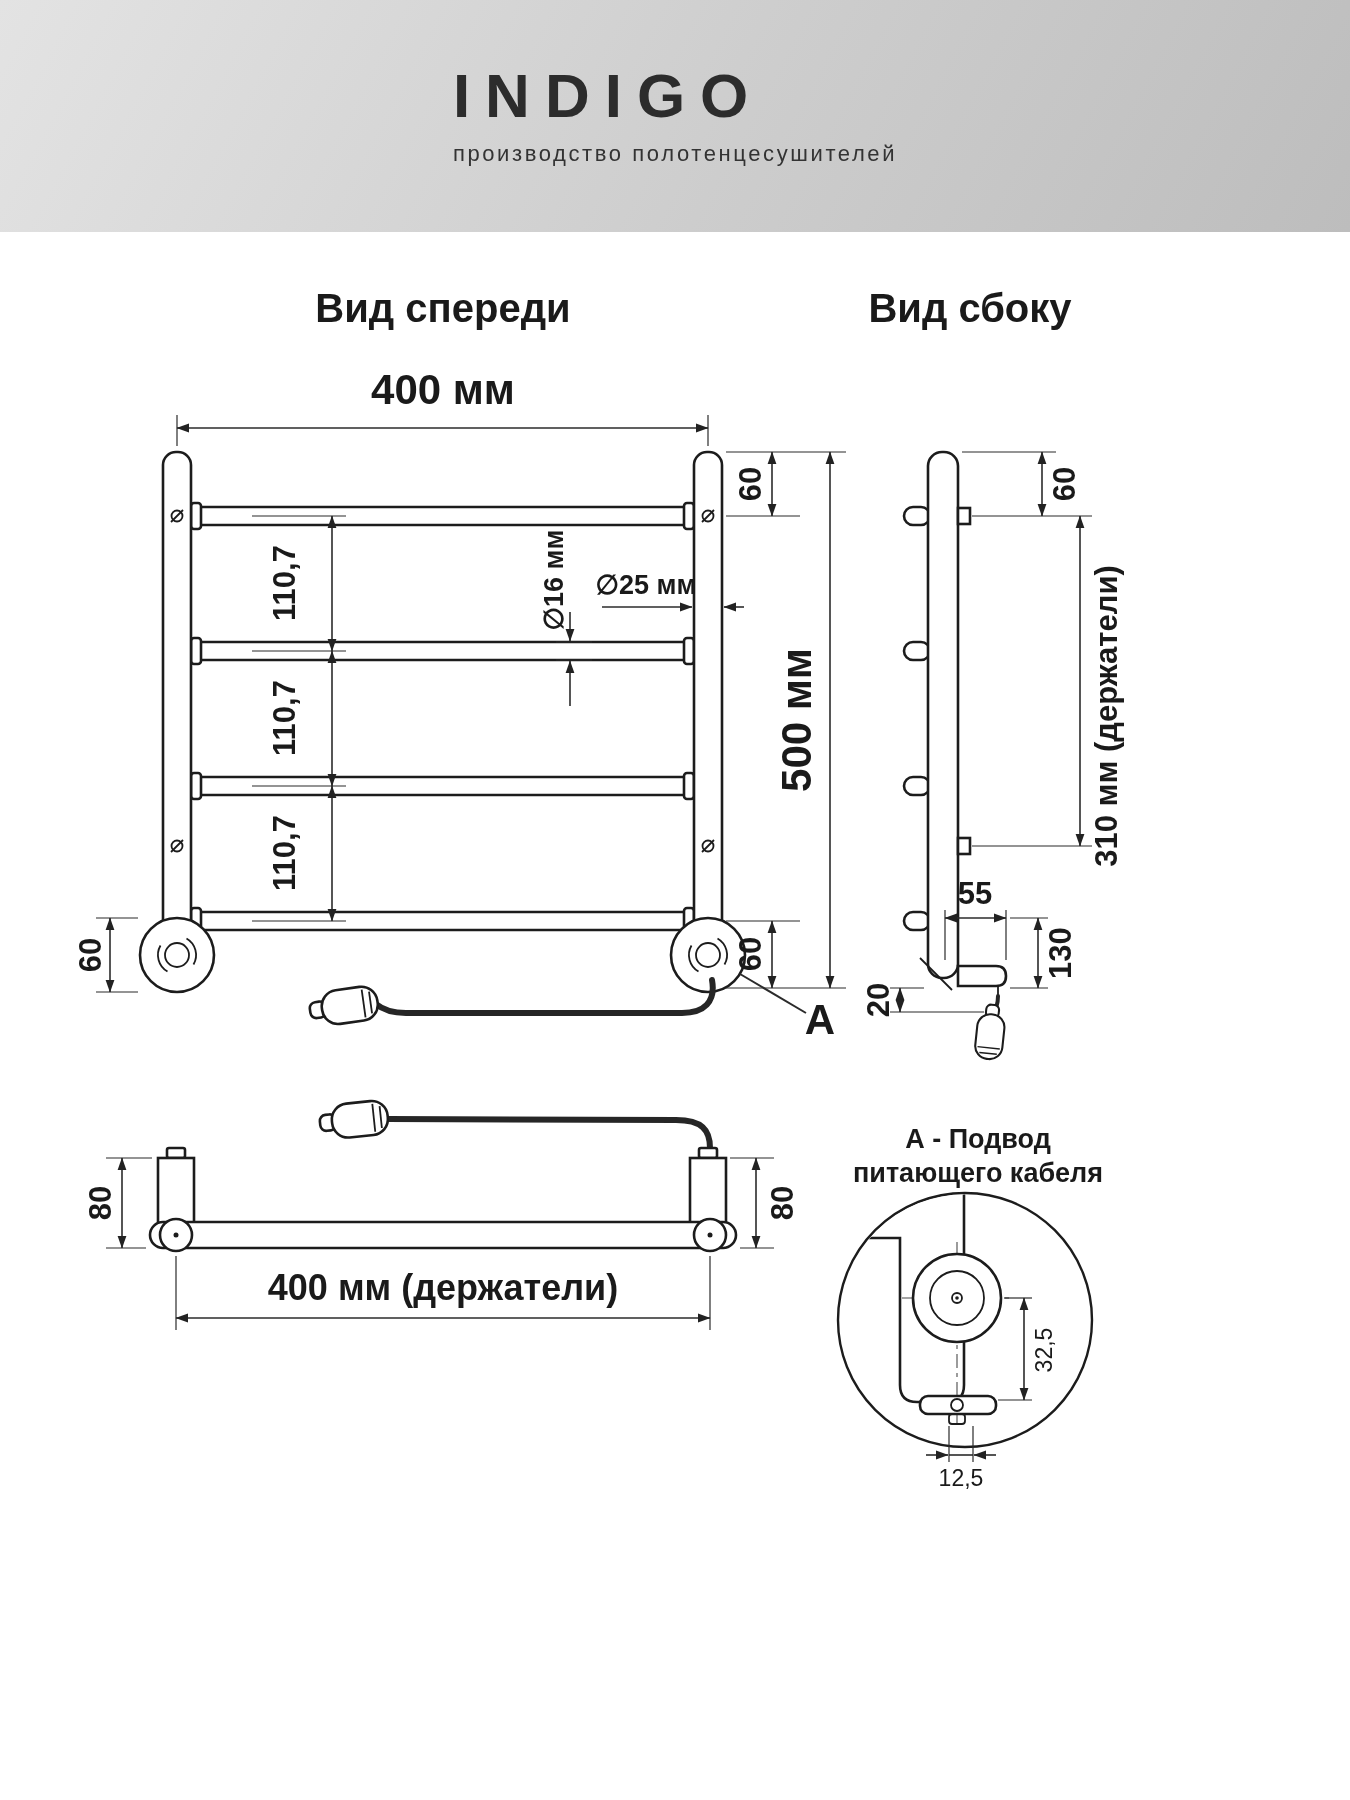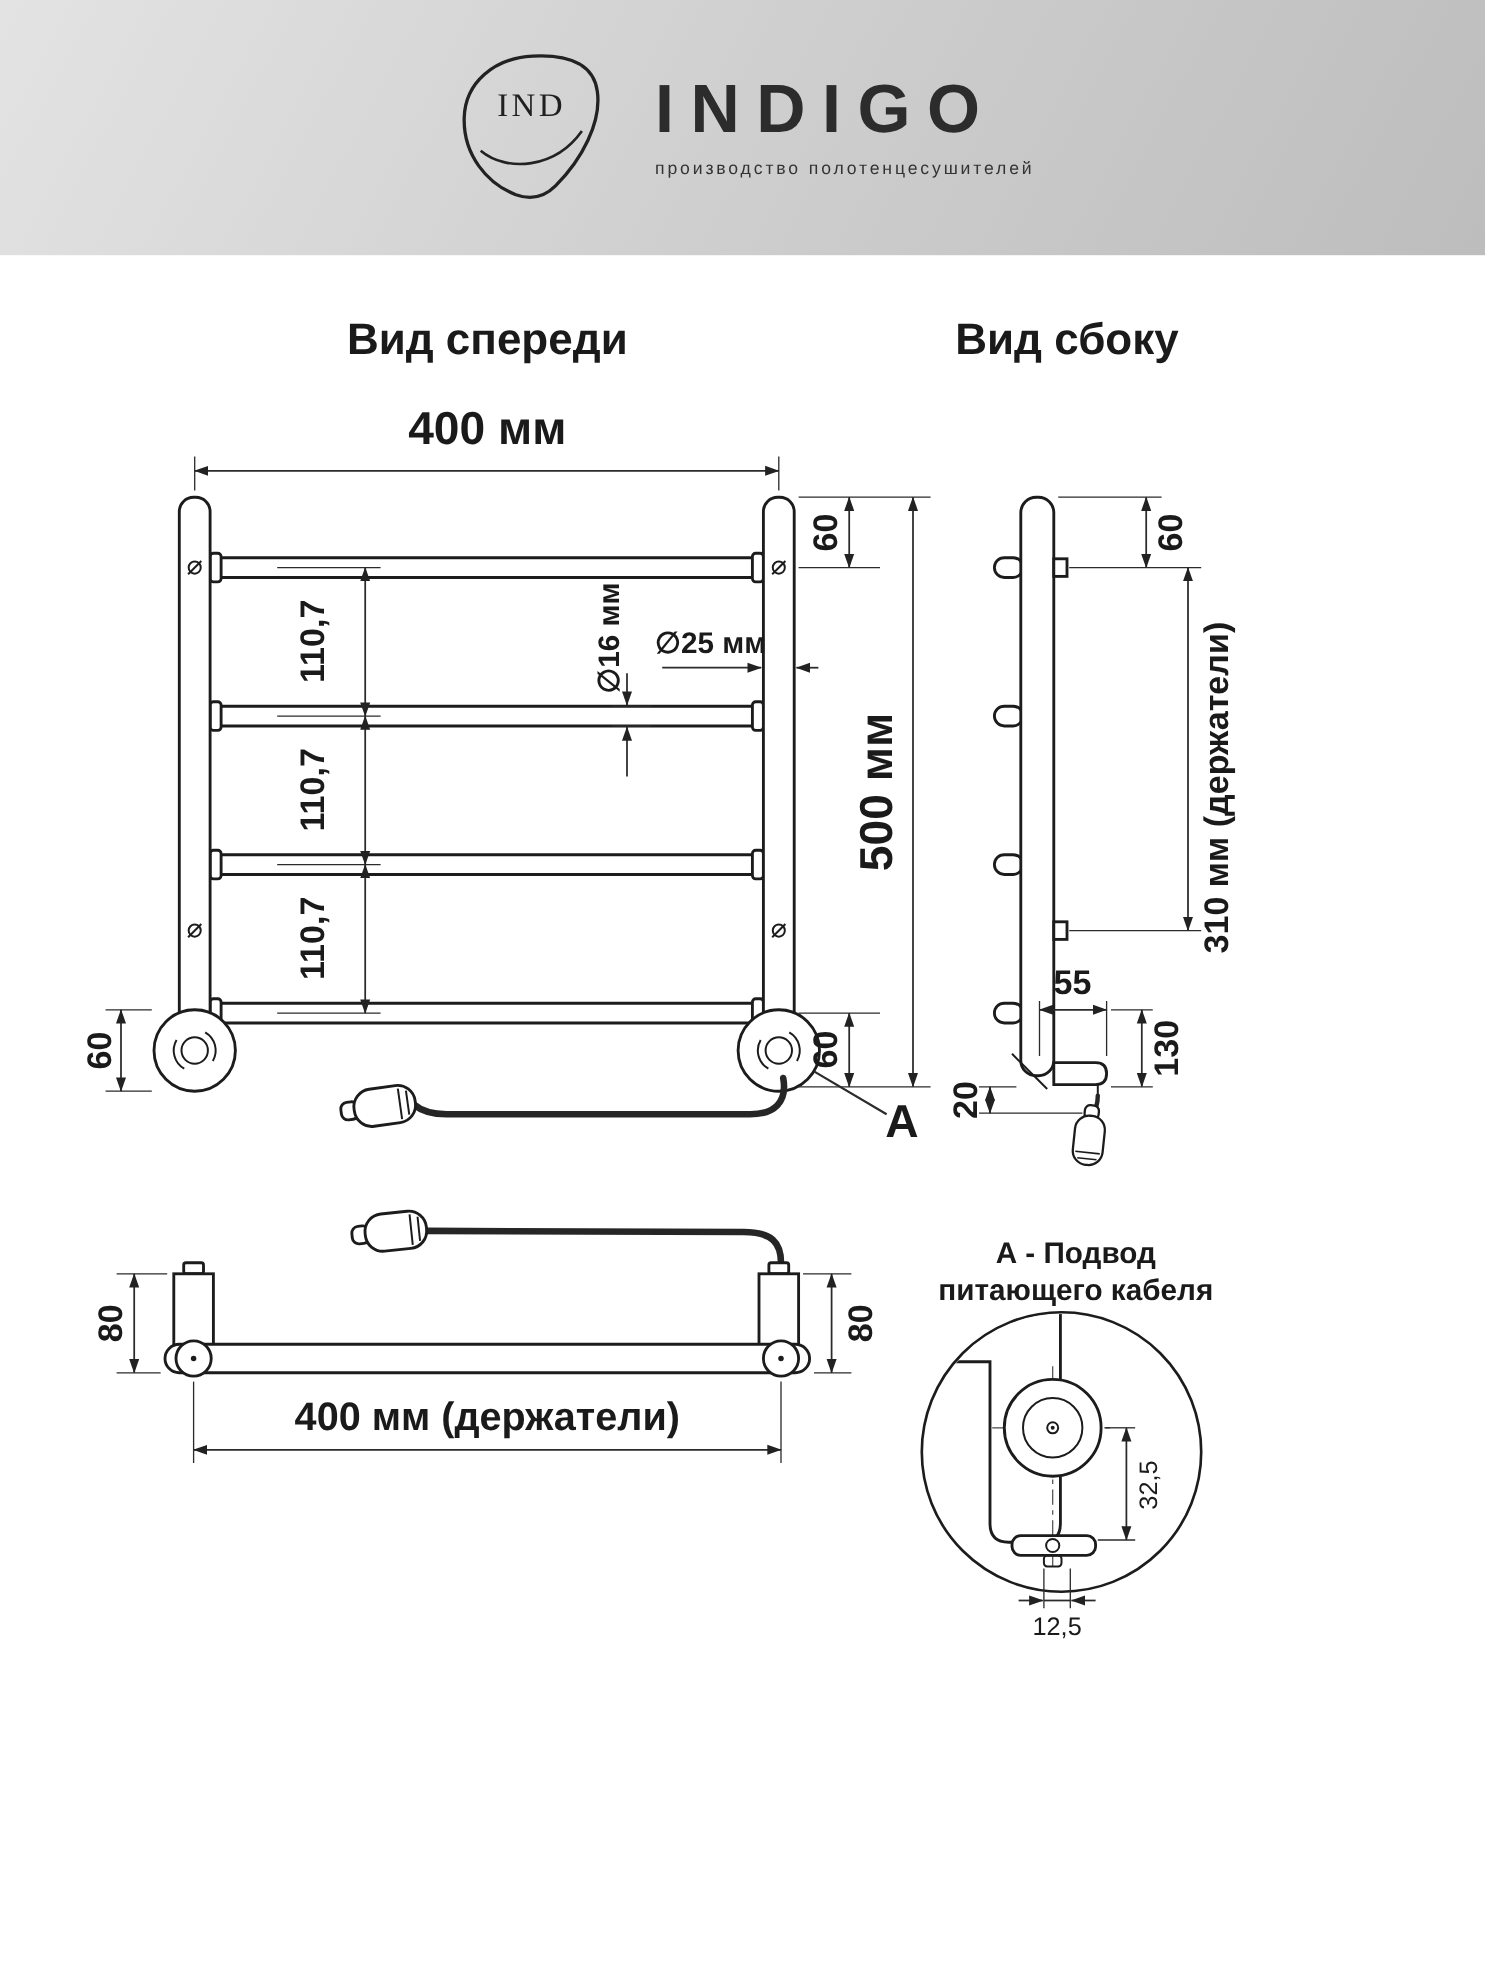--- a/index.html
+++ b/index.html
@@ -13,47 +13,40 @@
     display:flex;align-items:center;justify-content:center;gap:36px;
   }
   .logo{position:relative;width:150px;height:150px;flex:0 0 auto;}
   .logo svg{width:100%;height:100%;}
   .monogram{
     position:absolute;top:38px;left:50%;transform:translateX(-52%);
     font-family:"Liberation Serif",serif;font-size:30px;letter-spacing:3px;color:#1f1f1f;
   }
   .brand-block{display:flex;flex-direction:column;}
   .brand{font-size:62px;font-weight:bold;letter-spacing:15px;color:#2c2c2c;line-height:1;}
-  .subtitle{font-size:16px;letter-spacing:2.6px;color:#333;margin-top:14px;}
+  .subtitle{font-size:22px;letter-spacing:2.6px;color:#333;margin-top:14px;}
   svg.drawing{position:absolute;top:0;left:0;}
   svg text{font-family:"Liberation Sans",sans-serif;fill:#1a1a1a;}
   .vtitle{font-size:40px;font-weight:bold;}
   .d-lg{font-size:42px;font-weight:bold;}
   .d-md{font-size:31px;font-weight:bold;}
   .d-sm{font-size:27px;font-weight:bold;}
   .d-xs{font-size:23px;}
   .geo{fill:#fff;stroke:#1c1c1c;stroke-width:2.6;}
   .geo-thin{fill:none;stroke:#1c1c1c;stroke-width:1.8;}
   .dim{stroke:#2b2b2b;stroke-width:1.6;fill:none;}
   .ext{stroke:#2b2b2b;stroke-width:1.2;fill:none;}
   .cl{stroke:#4a4a4a;stroke-width:1.1;fill:none;stroke-dasharray:14 5 4 5;}
   .cable{fill:none;stroke:#262626;stroke-width:6;stroke-linecap:round;}
   .leader{stroke:#2b2b2b;stroke-width:2;fill:none;}
 </style>
 </head>
 <body>
 
 <div class="header">
-  <div class="logo">
-    <svg viewBox="0 0 150 150">
-      <path d="M 75 10 C 40 12 14 34 13 66 C 12 100 34 126 60 136 C 74 141 86 138 96 128 C 120 104 138 70 134 42 C 131 20 112 8 75 10 Z" fill="none" stroke="#222" stroke-width="3"></path>
-      <path d="M 28 96 C 52 116 96 112 120 78" fill="none" stroke="#222" stroke-width="2.4"></path>
-    </svg>
-    <span class="monogram">IND</span>
-  </div>
   <div class="brand-block">
     <div class="brand">INDIGO</div>
     <div class="subtitle">производство полотенцесушителей</div>
   </div>
 </div>
 
 <svg class="drawing" width="1350" height="1800" viewBox="0 0 1350 1800">
   <defs>
     <marker id="ah" viewBox="0 0 12 10" refX="11.5" refY="5" markerWidth="13" markerHeight="11" orient="auto-start-reverse" markerUnits="userSpaceOnUse">
       <path d="M0 0.8 L12 5 L0 9.2 Z" fill="#222"></path>

